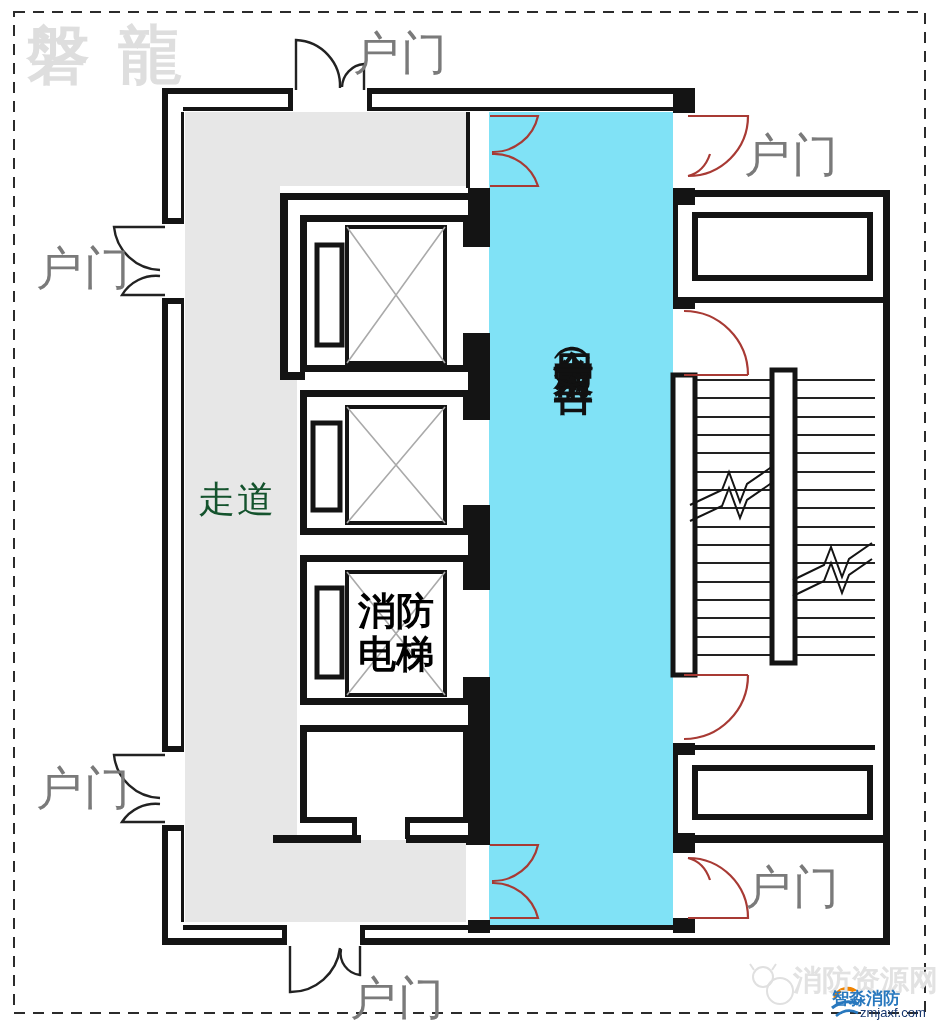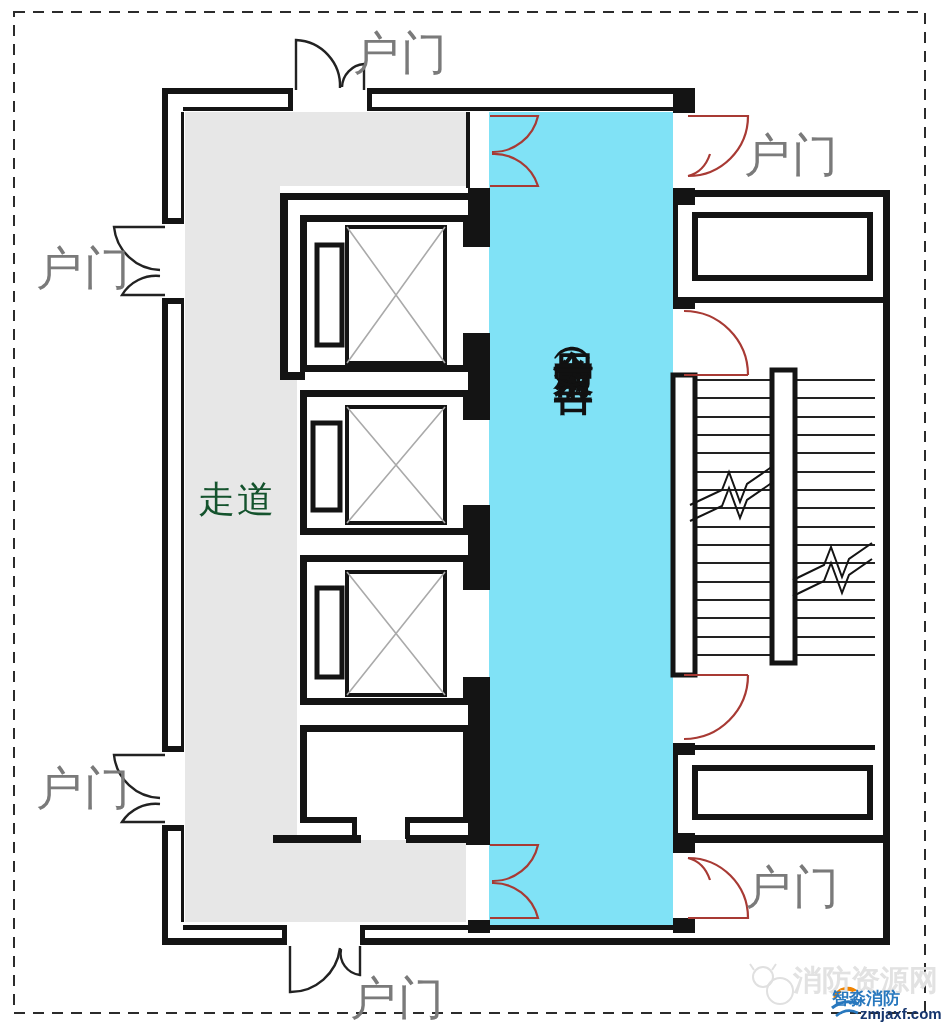--- a/index.html
+++ b/index.html
@@ -17,21 +17,21 @@
   #door-label-top-right{left:744px;top:132px;}
   #door-label-bottom-right{left:745px;top:864px;}
   #front-room-label{position:absolute;left:552px;top:318px;writing-mode:vertical-rl;
        color:#111;font-size:40px;font-weight:600;letter-spacing:4px;line-height:1.1;}
   #fire-elevator-label{position:absolute;left:347px;top:590px;width:98px;text-align:center;
        color:#000;font-size:38px;font-weight:600;line-height:1.12;}
   #wm-top-left{position:absolute;left:26px;top:12px;color:#dedede;font-size:64px;
        font-weight:bold;letter-spacing:28px;}
   #wm-site{position:absolute;left:793px;top:961px;color:#e2e2e2;font-size:29px;font-weight:bold;}
   #wm-brand{position:absolute;left:832px;top:987px;color:#2878be;font-size:17px;font-weight:bold;}
-  #wm-url{position:absolute;left:860px;top:1005px;color:#16366e;font-size:15px;font-weight:bold;}
+  #wm-url{position:absolute;left:860px;top:1005px;color:#16366e;font-size:13px;font-weight:normal;}
 </style>
 </head>
 <body>
 
 <div id="stage">
 
   <svg id="plan-svg" width="946" height="1025" viewBox="0 0 946 1025">
 
     <rect x="14" y="12" width="911" height="1001" fill="none" stroke="#2b2b2b" stroke-width="2" stroke-dasharray="11 8"></rect>
 
@@ -211,17 +211,19 @@
   <div class="lbl" id="door-label-left-upper">户门</div>
   <div class="lbl" id="door-label-left-lower">户门</div>
   <div class="lbl" id="door-label-bottom">户门</div>
   <div class="lbl" id="door-label-top-right">户门</div>
   <div class="lbl" id="door-label-bottom-right">户门</div>
 
   <div class="lbl lbl-dark" id="corridor-label">走道</div>
 
   <div id="front-room-label">合用前室（三合一）</div>
 
-
+  <div id="fire-elevator-label">消防电梯</div>
+
+  <div id="wm-top-left">磐龍</div>
   <div id="wm-site">消防资源网</div>
   <div id="wm-brand">智淼消防</div>
   <div id="wm-url">zmjaxf.com</div>
 </div>
 
 </body></html>

